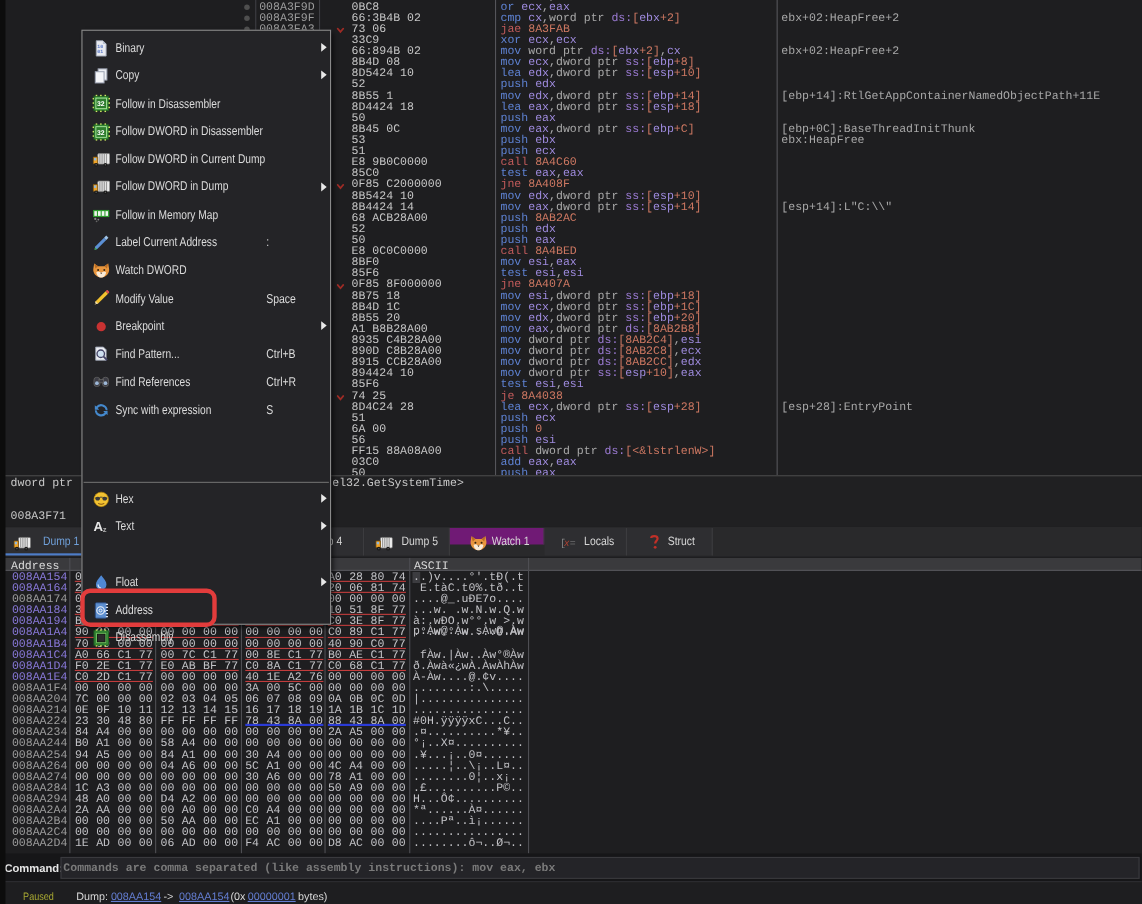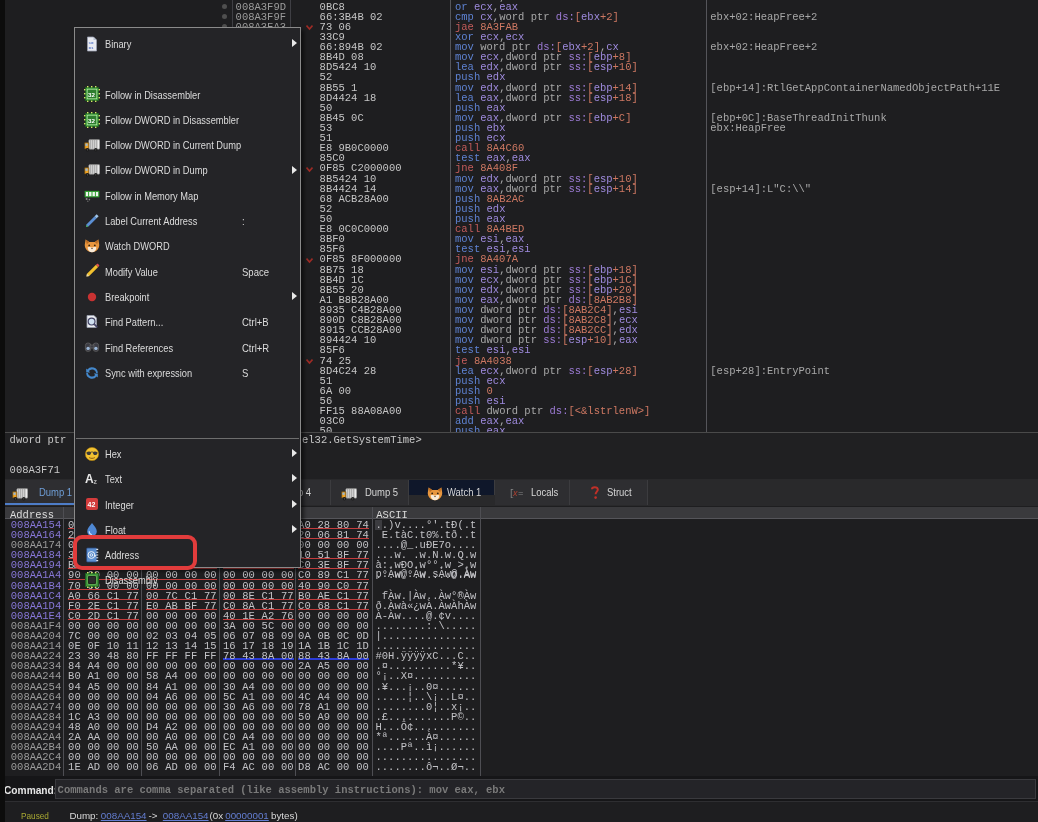--- a/index.html
+++ b/index.html
@@ -188,21 +188,21 @@
           <path d="M0.8 5.8h4v6H0.8z" fill="#f0a428" stroke="#7a5210" stroke-width=".7"></path>
           <rect x="1.5" y="6.6" width="2" height="2.2" fill="#8fb8e0"></rect>
           <circle cx="3.4" cy="12.8" r="1.7" fill="#1a1a1a"></circle>
           <circle cx="11.8" cy="12.8" r="1.7" fill="#1a1a1a"></circle>
           <circle cx="3.4" cy="12.8" r=".6" fill="#666"></circle>
           <circle cx="11.8" cy="12.8" r=".6" fill="#666"></circle>
         </svg>
       </div>
       <div class="abs sans" style="left:34.10000000000002px;top:5.4px;font-size:11px;color:#d6d6d6;transform:scaleX(0.86);transform-origin:0 0">Dump 5</div>
     </div>
-    <div class="abs" style="left:409.4px;top:1px;width:85.6px;height:15px;background:#0f172a;border-right:1px solid #3c3c3f">
+    <div class="abs" style="left:409.4px;top:1px;width:85.6px;height:15px;background:#701a75;border-right:1px solid #3c3c3f">
       <div class="abs" style="left:17.600000000000023px;top:6px;width:16px;height:13px">
         <svg width="16" height="16" viewBox="0 0 16 16" style="position:absolute;left:0;top:0">
           <path d="M1.6 1.6 L5.2 4 h5.6 L14.4 1.6 l.8 5c.4 3.8-2.6 7.6-7.2 7.6S.4 10.4.8 6.6z" fill="#e8963e"></path>
           <path d="M1.6 1.6 L5.2 4 2.8 6.2z" fill="#b86c24"></path>
           <path d="M14.4 1.6 L10.8 4l2.4 2.2z" fill="#b86c24"></path>
           <path d="M3.6 9.4c1.2-.8 2.6-.7 3.4.2h2c.8-.9 2.2-1 3.4-.2-.2 2.8-2 4.8-4.4 4.8s-4.2-2-4.4-4.8z" fill="#f8ead8"></path>
           <circle cx="5.2" cy="7.4" r=".9" fill="#332211"></circle>
           <circle cx="10.8" cy="7.4" r=".9" fill="#332211"></circle>
           <path d="M7.1 10h1.8l-.9 1.2z" fill="#332211"></path>
         </svg>
@@ -411,20 +411,30 @@
           <path d="M9.5 1v3h3z" fill="#b8c0d0"></path>
           <g fill="#5b79c8" font-family="Liberation Mono" font-size="4.4" font-weight="bold">
             <text x="4.4" y="8">10</text>
             <text x="4.4" y="12.6">01</text>
           </g>
         </svg>
       </div>
       <div class="mlab">Binary</div>
       <div class="marr"></div>
     </div>
+    <div class="mitem" style="top:28.8px">
+      <div class="mico">
+        <svg width="16" height="16" viewBox="0 0 16 16" style="position:absolute;left:0;top:0">
+          <rect x="5.2" y="1.6" width="8" height="10.2" fill="#eceef2" stroke="#9aa0b0" stroke-width=".9"></rect>
+          <rect x="2.6" y="4.2" width="8" height="10.2" fill="#f4f5f8" stroke="#9aa0b0" stroke-width=".9"></rect>
+        </svg>
+      </div>
+      <div class="mlab">Copy</div>
+      <div class="marr"></div>
+    </div>
     <div class="mitem" style="top:54.1px">
       <div class="mico">
         <svg width="16" height="16" viewBox="0 0 16 16" style="position:absolute;left:0;top:0">
           <rect x="1.5" y="1.5" width="13" height="13" fill="#3f9c3f" stroke="#1f6020" stroke-width="1"></rect>
           <rect x="3.2" y="3.2" width="9.6" height="9.6" fill="#2e7d2e" stroke="#bdf0ae" stroke-width=".7"></rect>
           <text x="4.1" y="10.6" fill="#fff" font-family="Liberation Sans" font-size="6.2" font-weight="bold">32</text>
           <g fill="#d2ee66">
             <rect x="3" y="0" width="1.4" height="1.4"></rect>
             <rect x="7" y="0" width="1.4" height="1.4"></rect>
             <rect x="11" y="0" width="1.4" height="1.4"></rect>
@@ -608,30 +618,20 @@
     <div class="mitem" style="top:438.8px">
       <div class="mico">
         <svg width="16" height="16" viewBox="0 0 16 16" style="position:absolute;left:0;top:0">
           <text x="1" y="12" fill="#e8e8e8" font-family="Liberation Sans" font-size="12" font-weight="bold">A</text>
           <text x="9.4" y="13" fill="#b0b0b0" font-family="Liberation Sans" font-size="7" font-weight="bold">z</text>
         </svg>
       </div>
       <div class="mlab">Text</div>
       <div class="marr"></div>
     </div>
-    <div class="mitem" style="top:464.1px">
-      <div class="mico">
-        <svg width="16" height="16" viewBox="0 0 16 16" style="position:absolute;left:0;top:0">
-          <rect x="2" y="2" width="12" height="12" rx="2" fill="#d43c3c"></rect>
-          <text x="3.6" y="11.4" fill="#fff" font-family="Liberation Sans" font-size="7" font-weight="bold">42</text>
-        </svg>
-      </div>
-      <div class="mlab">Integer</div>
-      <div class="marr"></div>
-    </div>
     <div class="mitem" style="top:489.4px">
       <div class="mico">
         <svg width="16" height="16" viewBox="0 0 16 16" style="position:absolute;left:0;top:0">
           <path d="M8 1c2.4 3 4.8 5.6 4.8 8.4a4.8 4.8 0 0 1-9.6 0C3.2 6.6 5.6 4 8 1z" fill="#4f88d4"></path>
           <path d="M5.2 9.6a2.9 2.9 0 0 0 2.2 2.9" stroke="#cfe4f8" stroke-width="1.1" fill="none" stroke-linecap="round"></path>
         </svg>
       </div>
       <div class="mlab">Float</div>
       <div class="marr"></div>
     </div>

